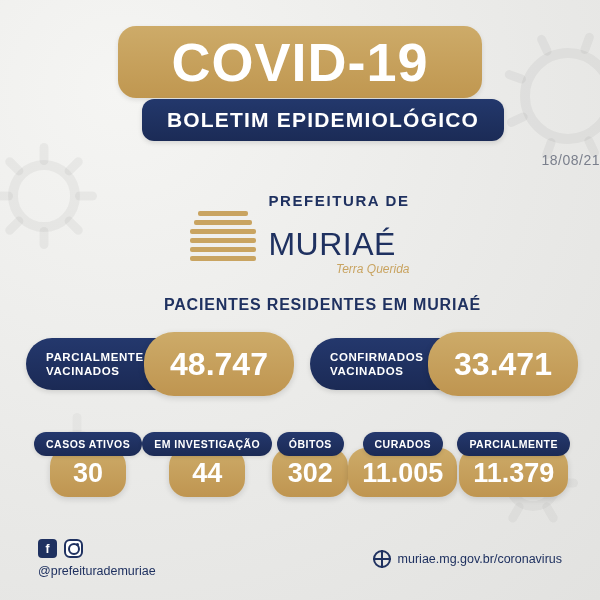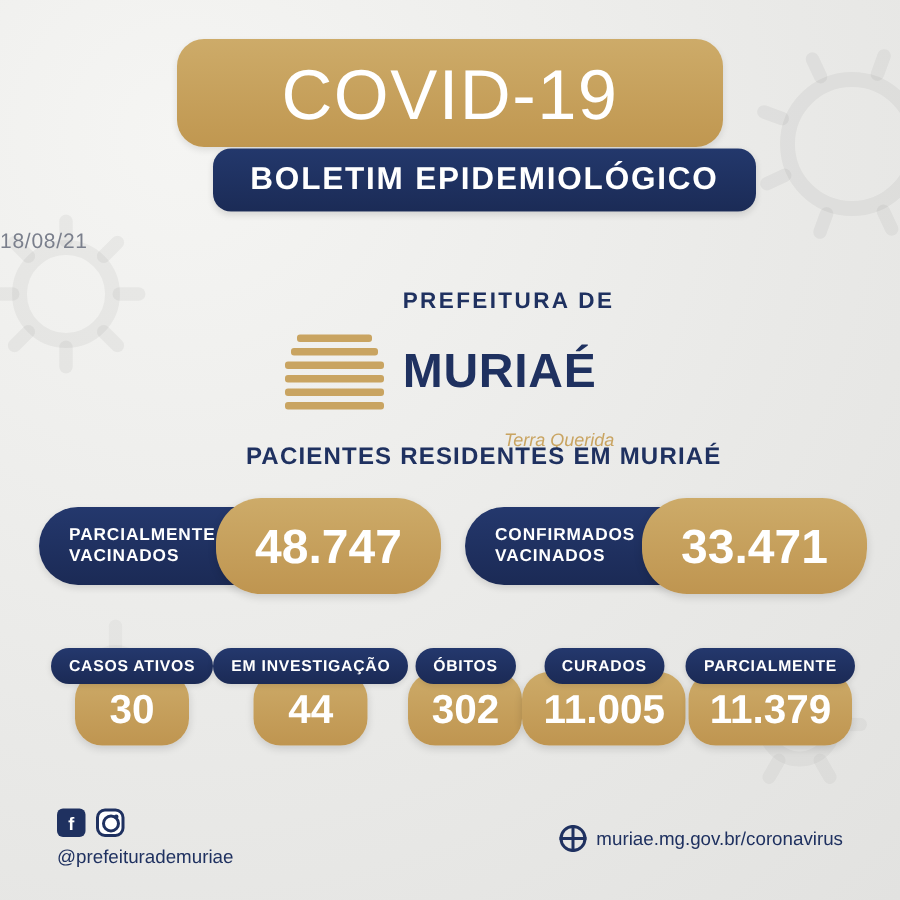--- a/index.html
+++ b/index.html
@@ -48,22 +48,22 @@
     left: 118px; top: 26px;
     width: 364px; height: 72px;
     background: #c7a25c;
     background: linear-gradient(180deg,#cdab69 0%, #c09750 100%);
     border-radius: 18px;
     display: flex; align-items: center; justify-content: center;
     box-shadow: 0 2px 5px rgba(0,0,0,.10);
   }
   .title-card .t {
     color: #ffffff;
-    font-size: 47px;
-    font-weight: normal;
+    font-size: 54px;
+    font-weight: bold;
     letter-spacing: 1px;
     line-height: 1;
   }
   .subtitle-card {
     position: absolute;
     left: 142px; top: 99px;
     width: 362px; height: 42px;
     background: #1f3160;
     background: linear-gradient(180deg,#23386c 0%, #1b2b56 100%);
     border-radius: 12px;
@@ -72,21 +72,21 @@
   }
   .subtitle-card .st {
     color: #ffffff;
     font-size: 21px;
     font-weight: bold;
     letter-spacing: 1.2px;
   }
   .date {
     position: absolute;
     left: 0; right: 0; top: 152px;
-    text-align: left;
+    text-align: right;
     color: #7a7f8c;
     font-size: 14px;
     letter-spacing: .5px;
   }
 
   
   .logo-wrap {
     position: absolute;
     left: 0; right: 0; top: 193px;
     display: flex; align-items: center; justify-content: center;
@@ -99,28 +99,27 @@
   .logo-mark .bar {
     position: absolute;
     left: 0; right: 0;
     height: 5px;
     background: #c9a461;
     border-radius: 2px;
   }
   .logo-text {
     display: flex; flex-direction: column; align-items: flex-start;
     line-height: 1;
-    gap: 21px;
   }
   .logo-text .l1 {
     color: #1f3160; font-size: 15px; font-weight: bold; letter-spacing: 1.6px;
   }
   .logo-text .l2 {
-    color: #1f3160; font-size: 32px; font-weight: bold; letter-spacing: .5px;
-    margin-top: 2px;
+    color: #1f3160; font-size: 32px; font-weight: normal; letter-spacing: .5px;
+    margin-top: 20px;
   }
   .logo-text .l3 {
     color: #c9a461; font-size: 12px; font-style: italic; align-self: flex-end;
     margin-top: 3px;
   }
 
   
   .section-heading {
     position: absolute; left: 0; right: 0; top: 296px;
     text-align: center;

